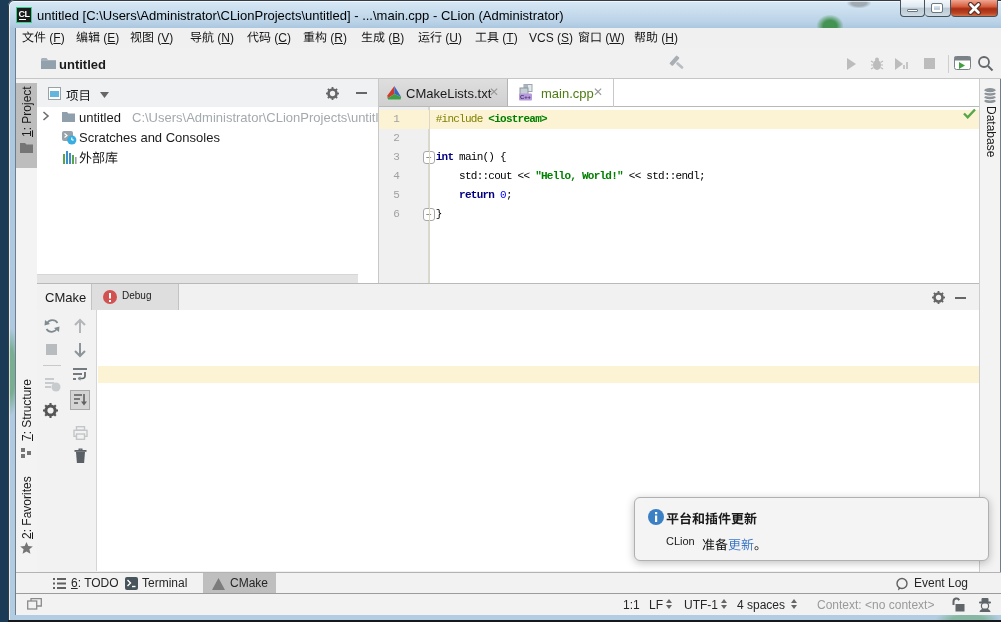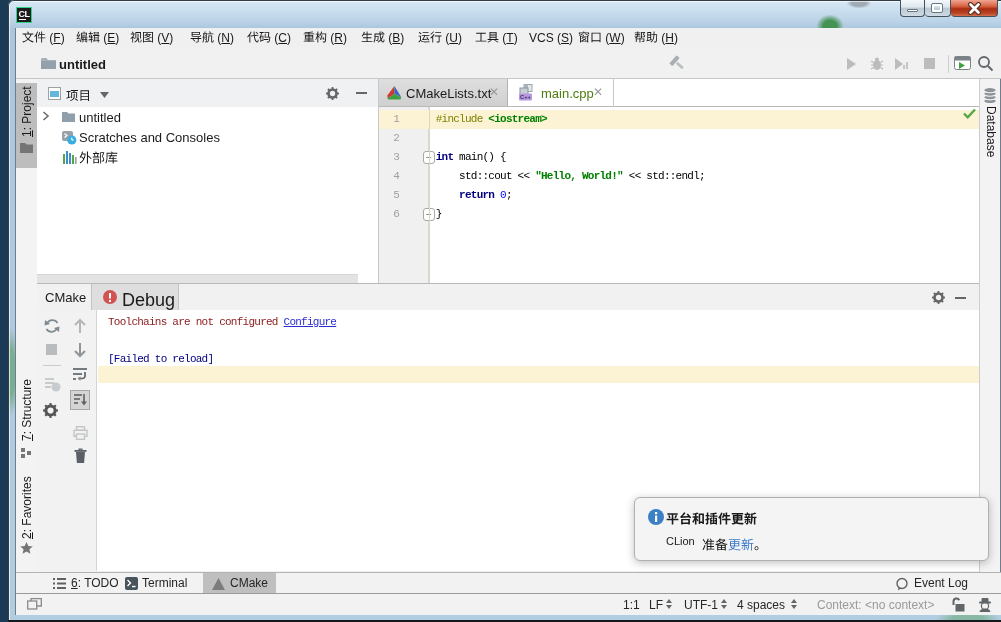--- a/index.html
+++ b/index.html
@@ -21,20 +21,21 @@
 .ud{width:7px;height:10px;display:inline-block}
 .ud::before{content:"";position:absolute;left:1px;top:0;border-left:3px solid transparent;border-right:3px solid transparent;border-bottom:4px solid #666}
 .ud::after{content:"";position:absolute;left:1px;bottom:0;border-left:3px solid transparent;border-right:3px solid transparent;border-top:4px solid #666}
 </style></head>
 <body>
 <div id="win">
 <div class="ab" style="left:8px;top:7px;width:16px;height:16px;background:#1c1c1c;border:1.5px solid #35d28c">
  <div class="ab" style="left:1.5px;top:0.5px;font-size:9px;font-weight:bold;color:#fff;letter-spacing:-0.5px">CL</div>
  <div class="ab" style="left:1.5px;top:10.5px;width:7.5px;height:1.8px;background:#fff"></div>
 </div>
+<div class="ab" style="left:29px;top:8px;font-size:13px;color:#000;white-space:nowrap">untitled [C:\Users\Administrator\CLionProjects\untitled] - ...\main.cpp - CLion (Administrator)</div>
 
 <div class="ab" style="left:892px;top:0;width:98px;height:17px;display:flex">
  <div style="width:25px;height:17px;border:1px solid #45525c;border-top:none;border-radius:0 0 4px 4px;background:linear-gradient(180deg,#f4f8fb 0,#dde7ee 45%,#b9c8d3 50%,#cfdbe4 100%);position:relative;margin-right:0">
    <div style="position:absolute;left:6px;top:9px;width:11px;height:3px;background:#fff;border:1px solid #6a7780;border-radius:1px"></div>
  </div>
  <div style="width:26px;height:17px;border:1px solid #45525c;border-top:none;border-left:none;border-radius:0 0 4px 4px;background:linear-gradient(180deg,#f4f8fb 0,#dde7ee 45%,#b9c8d3 50%,#cfdbe4 100%);position:relative">
    <div style="position:absolute;left:7px;top:4px;width:10px;height:8px;border:2px solid #fff;outline:1px solid #6a7780;border-radius:1px;background:rgba(200,215,225,.3)"></div>
  </div>
  <div style="width:47px;height:17px;border:1px solid #45525c;border-top:none;border-left:none;border-radius:0 0 4px 4px;background:linear-gradient(180deg,#efa692 0,#d8603f 40%,#a82d13 55%,#b94423 82%,#d4714c 100%);position:relative">
    <svg style="position:absolute;left:16px;top:2px" width="15" height="13" viewBox="0 0 15 13">
@@ -193,20 +194,21 @@
       </svg>
  <div class="ab" style="left:319px;top:13px;width:11px;height:2px;background:#666"></div>
 
  <svg class="ab" style="left:5px;top:32px" width="8" height="10" viewBox="0 0 8 10">
         <path fill="none" stroke="#6e6e6e" stroke-width="1.6" d="M1.5 1 L6 5 L1.5 9"></path>
       </svg>
  <svg class="ab" style="left:25px;top:32px" width="13" height="11" viewBox="0 0 13 11">
         <path fill="#8fa0ac" d="M0 1 L5 1 L6.5 2.5 L13 2.5 L13 11 L0 11 Z"></path>
       </svg>
  <span class="ab" style="left:42px;top:31px;font-size:13px;color:#1a1a1a">untitled</span>
+ <span class="ab" style="left:95px;top:31px;font-size:13px;color:#a3a9ad;white-space:nowrap;width:246px;overflow:hidden;display:inline-block">C:\Users\Administrator\CLionProjects\untitl</span>
  <svg class="ab" style="left:25px;top:51px" width="15" height="15" viewBox="0 0 15 15">
         <rect x="0" y="1" width="11" height="10" rx="2" fill="#98a2a9"></rect>
         <path d="M2.5 3.5 L5 5.5 L2.5 7.5" stroke="#fff" stroke-width="1.2" fill="none"></path>
         <circle cx="9.8" cy="10" r="4.6" fill="#38aee0"></circle>
         <g stroke="#fff" stroke-width="1.1">
           <line x1="9.8" y1="10" x2="9.8" y2="7.4"></line>
           <line x1="9.8" y1="10" x2="11.7" y2="10"></line>
         </g>
       </svg>
  <span class="ab" style="left:42px;top:51px;font-size:13px;color:#1a1a1a">Scratches and Consoles</span>
@@ -259,21 +261,21 @@
 
 <div class="ab" id="bp" style="left:29px;top:283px;width:942px;height:288px;background:#fff;border-top:1px solid #b9b9b9;overflow:hidden">
  <div class="ab" style="left:0;top:0;width:942px;height:26px;background:#f1f1f1"></div>
  <span class="ab" style="left:8px;top:6px;font-size:13px;color:#1a1a1a">CMake</span>
  <div class="ab" style="left:54px;top:0;width:88px;height:26px;background:#dedede;border-left:1px solid #c3c3c3;border-right:1px solid #c3c3c3"></div>
  <svg class="ab" style="left:66px;top:6px" width="14" height="14" viewBox="0 0 14 14">
         <circle cx="7" cy="7" r="7" fill="#d25252"></circle>
         <rect x="6" y="3" width="2" height="5.5" fill="#fff"></rect>
         <rect x="6" y="10" width="2" height="2" fill="#fff"></rect>
       </svg>
- <span class="ab" style="left:85px;top:6px;font-size:18px;color:#1a1a1a">Debug</span>
+ <span class="ab" style="left:85px;top:6px;font-size:10px;color:#1a1a1a">Debug</span>
  <svg class="ab" style="left:895px;top:7px" width="13" height="13" viewBox="0 0 13 13">
         <circle cx="6.5" cy="6.5" r="4" fill="none" stroke="#666" stroke-width="2.6"></circle>
         <rect x="5.6" y="0" width="1.8" height="2.6" fill="#666" transform="rotate(0 6.5 6.5)"></rect>
         <rect x="5.6" y="0" width="1.8" height="2.6" fill="#666" transform="rotate(45 6.5 6.5)"></rect>
         <rect x="5.6" y="0" width="1.8" height="2.6" fill="#666" transform="rotate(90 6.5 6.5)"></rect>
         <rect x="5.6" y="0" width="1.8" height="2.6" fill="#666" transform="rotate(135 6.5 6.5)"></rect>
         <rect x="5.6" y="0" width="1.8" height="2.6" fill="#666" transform="rotate(180 6.5 6.5)"></rect>
         <rect x="5.6" y="0" width="1.8" height="2.6" fill="#666" transform="rotate(225 6.5 6.5)"></rect>
         <rect x="5.6" y="0" width="1.8" height="2.6" fill="#666" transform="rotate(270 6.5 6.5)"></rect>
         <rect x="5.6" y="0" width="1.8" height="2.6" fill="#666" transform="rotate(315 6.5 6.5)"></rect>
@@ -347,21 +349,20 @@
           <rect x="1" y="4.3" width="13" height="6"></rect>
           <rect x="3.5" y="8" width="8" height="5.3" fill="#f2f2f2"></rect>
         </g>
       </svg>
  <svg class="ab" style="left:37px;top:164px" width="13" height="15" viewBox="0 0 13 15">
         <path fill="#5a6066" d="M2 4 L2.9 15 L10.1 15 L11 4 Z"></path>
         <rect x="0.5" y="2" width="12" height="1.8" fill="#5a6066"></rect>
         <path fill="#5a6066" d="M4.5 2.5 L4.5 0.5 L8.5 0.5 L8.5 2.5 L7.2 2.5 L7.2 1.8 L5.8 1.8 L5.8 2.5 Z"></path>
       </svg>
 
- <div class="mono ab" style="left:71px;top:29px;line-height:18.6px"><span style="color:#8e2022">Toolchains are not configured </span><span style="color:#2d2dd4;text-decoration:underline">Configure</span><br>&nbsp;<br><span style="color:#000080">[Failed to reload]</span></div>
  <div class="ab" style="left:61px;top:82px;width:881px;height:17px;background:#fbf3d3"></div>
 </div>
 <div class="ab" style="left:8px;top:572px;width:985px;height:21px;background:#f2f2f2;border-top:1px solid #b3b3b3;font-size:12px;color:#262626">
  <svg class="ab" style="left:37px;top:5px" width="13" height="11" viewBox="0 0 13 11">
         <g fill="#616161">
           <rect x="0" y="0" width="2" height="2"></rect>
           <rect x="4" y="0" width="9" height="2"></rect>
           <rect x="0" y="4.5" width="2" height="2"></rect>
           <rect x="4" y="4.5" width="9" height="2"></rect>
           <rect x="0" y="9" width="2" height="2"></rect>

